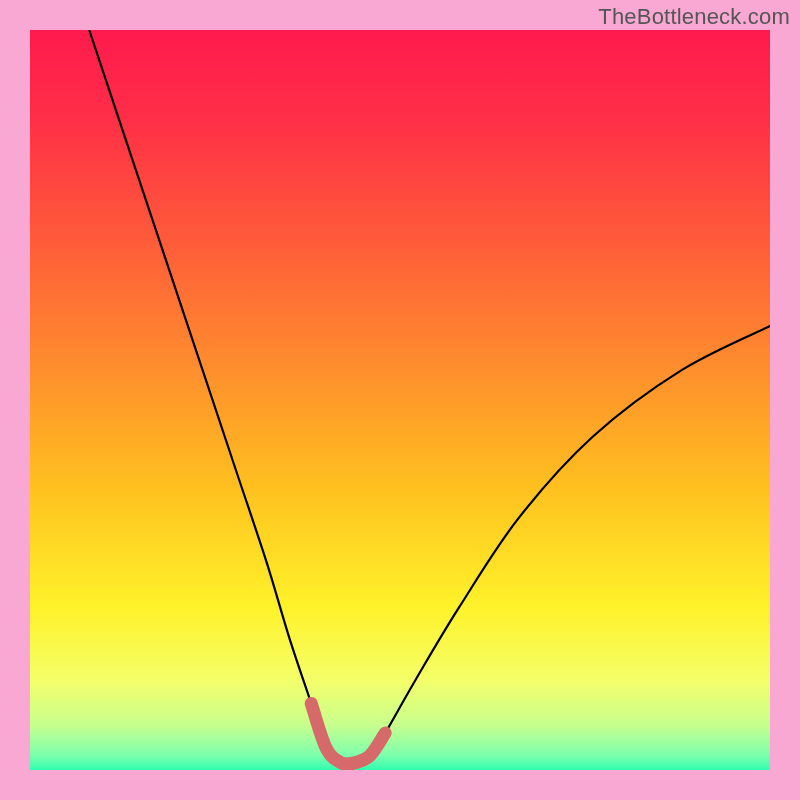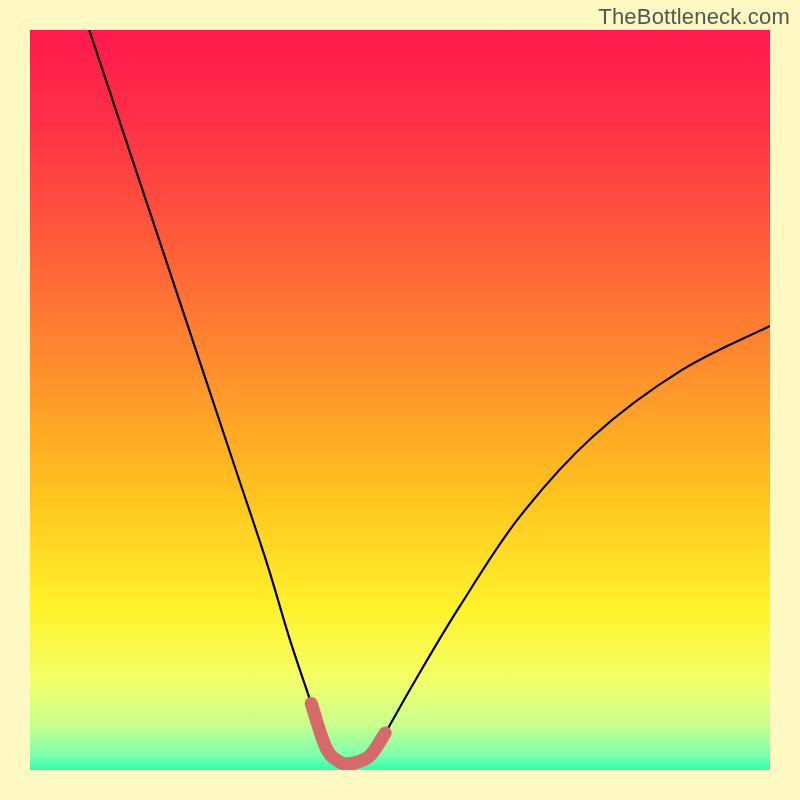--- a/index.html
+++ b/index.html
@@ -7,21 +7,21 @@
     padding: 0;
     width: 800px;
     height: 800px;
     background: #000;
     overflow: hidden;
   }
   .frame {
     position: relative;
     width: 800px;
     height: 800px;
-    background: #fef9c3;
+    background: #f9a8d4;
     text-decoration: underline;
   }
   .plot {
     position: absolute;
     left: 30px;
     top: 30px;
     width: 740px;
     height: 740px;
     overflow: hidden;
   }

